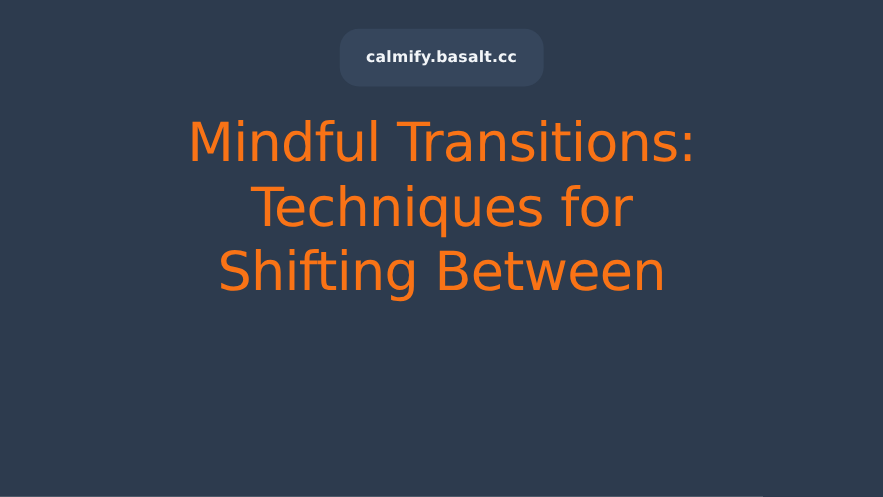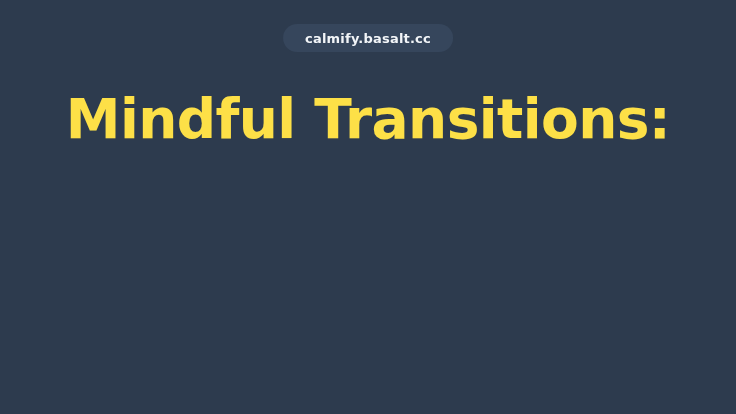--- a/index.html
+++ b/index.html
@@ -23,21 +23,21 @@
     align-items: center;
     box-sizing: border-box;
   }
 
   
   #site-pill {
     position: absolute;
     left: 50%;
     transform: translateX(-50%);
     top: 24px;
-    height: 28px;
+    height: 48px;
     box-sizing: border-box;
     padding: 0 22px;
     display: flex;
     align-items: center;
     justify-content: flex-end;
     background: #36465c;
     border-radius: 16px;
   }
   #site-pill .pill-text {
     color: #f2f5f8;
@@ -54,35 +54,37 @@
     position: absolute;
     left: 0;
     right: 0;
     top: 92px;
     text-align: center;
     padding: 0 24px;
     box-sizing: border-box;
   }
   #headline .line {
     display: block;
-    color: #fde047;
+    color: #f97316;
     font-family: "DejaVu Sans", sans-serif;
-    font-size: 55px;
-    font-weight: 700;
+    font-size: 45px;
+    font-weight: 400;
     line-height: 54px;
     letter-spacing: -0.6px;
     white-space: nowrap;
   }
 </style>
 </head>
 <body>
 
 <div id="og-card">
 
   <div id="site-pill">
     <span class="pill-text">calmify.basalt.cc</span>
   </div>
 
   <div id="headline">
     <span class="line">Mindful Transitions:</span>
+    <span class="line">Techniques for</span>
+    <span class="line">Shifting Between</span>
   </div>
 
 </div>
 
 </body></html>

